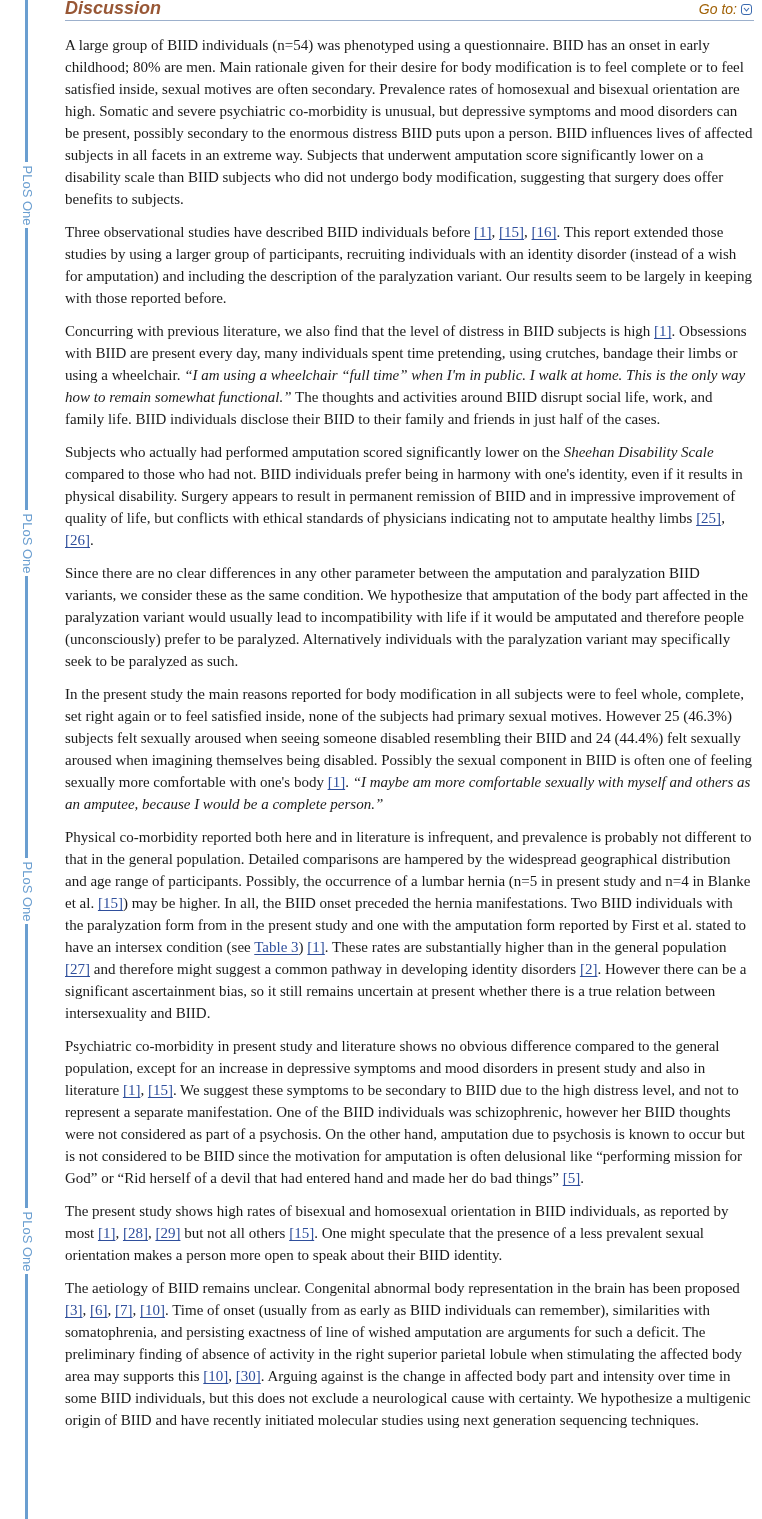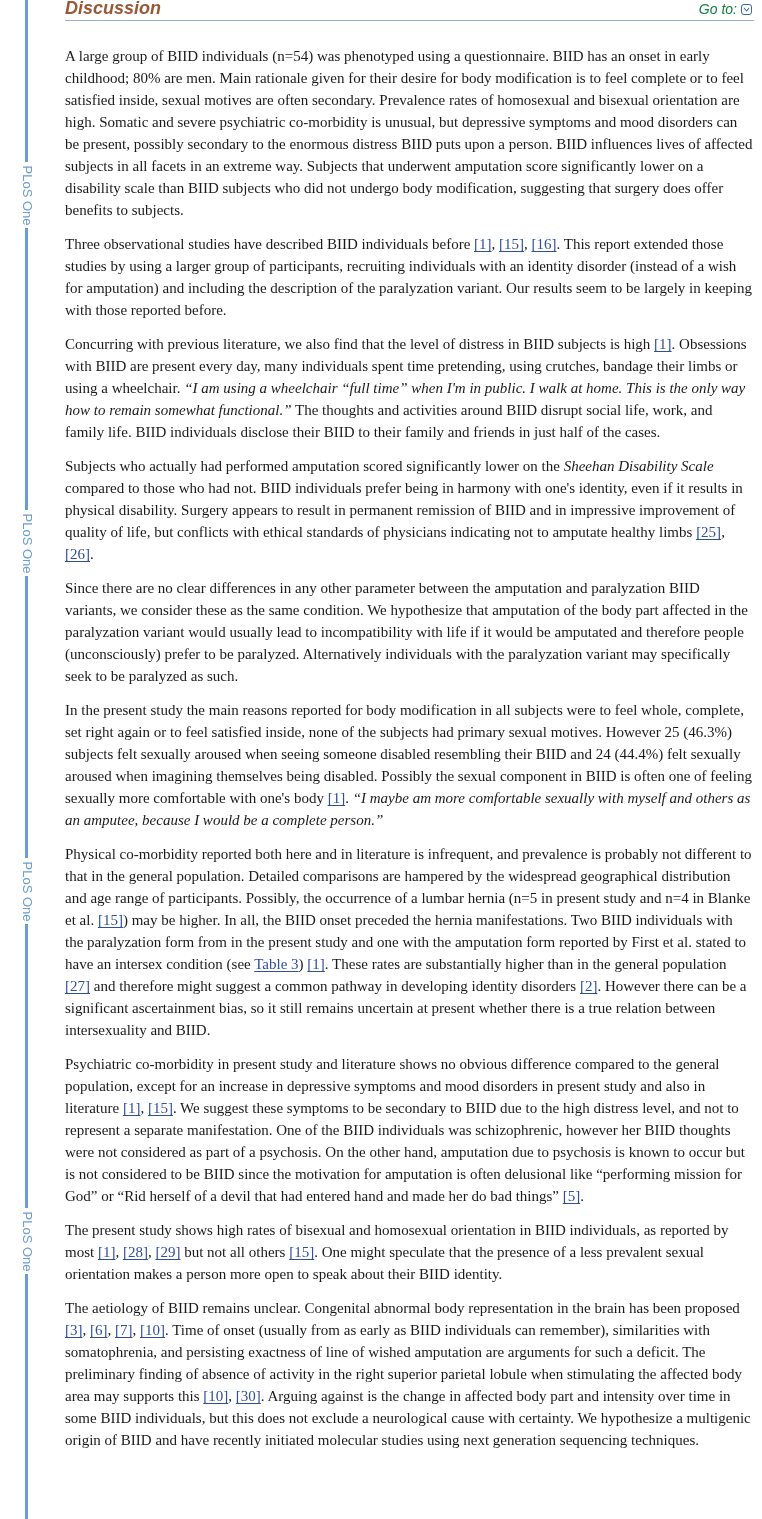--- a/index.html
+++ b/index.html
@@ -20,32 +20,32 @@
     .section-header {
       position: relative; height: 20px; border-bottom: 1px solid #9cb0cc; font-style: italic;
     }
     .section-title {
       position: absolute; left: 0; top: -2px;
       font-family: "Liberation Sans", sans-serif; font-weight: bold; font-size: 18px; color: #985735;
       margin: 0;
     }
     .goto {
       position: absolute; right: 2px; top: 1px;
-      font-family: "Liberation Sans", sans-serif; font-size: 14px; color: #15803d;
+      font-family: "Liberation Sans", sans-serif; font-size: 14px; color: #a16207;
       display: flex; align-items: center; gap: 4px; cursor: pointer;
     }
     .goto-icon {
       display: inline-block; width: 11px; height: 11px; border: 1px solid #3a6ab0; border-radius: 3px;
       position: relative; box-sizing: border-box;
     }
     .goto-icon svg { position: absolute; left: 1px; top: 1px; }
 
     p.para {
       font-family: "Liberation Serif", serif; font-size: 15px; line-height: 22px; color: #1a1a1a;
-      margin: 12px 0 11px 0; padding: 0;
+      margin: 1px 0 11px 0; padding: 0;
     }
     .paras { padding-top: 12px; }
     a.ref { color: #2f4f9c; text-decoration: underline; text-decoration-thickness: 1px; text-underline-offset: 2px; }
     em { font-style: italic; text-align: right; }
   </style>
 </head>
 <body>
 
 <div class="journal-bar"></div>
 <div class="journal-label" style="top:162px;">

